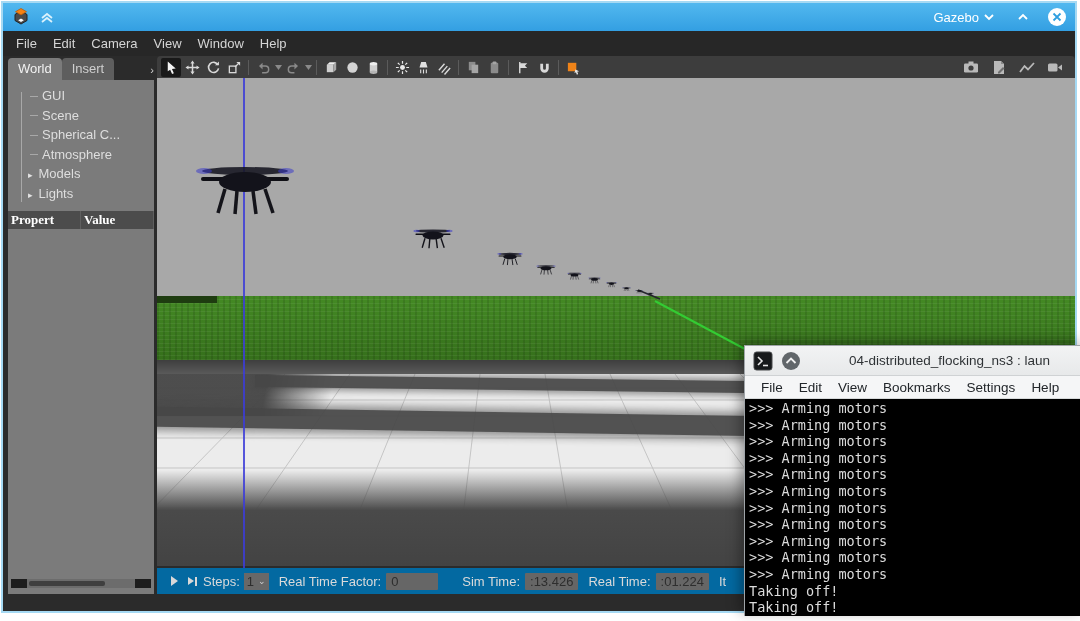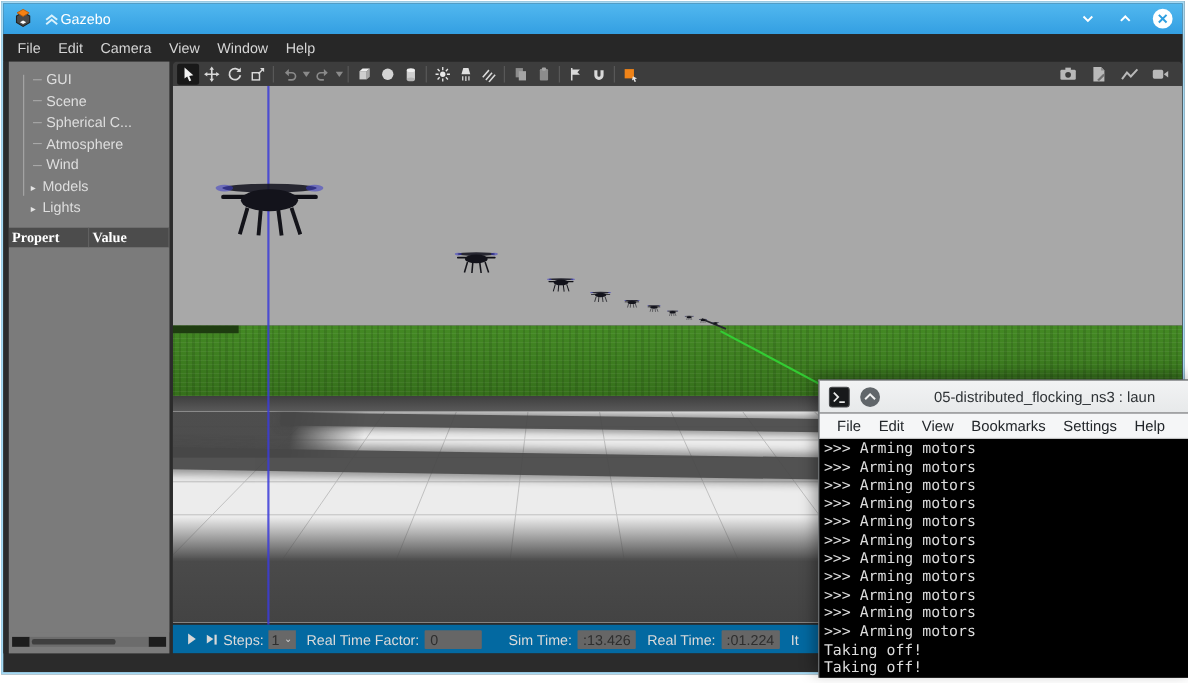--- a/index.html
+++ b/index.html
@@ -6,21 +6,21 @@
   html,body { width:1080px; height:621px; background:#ffffff; overflow:hidden;
               font-family:"Liberation Sans", sans-serif; position:relative; }
 
   
   .gz-window { position:absolute; left:1px; top:1px; width:1076px; height:612px;
                border:2px solid #a5d9f3; background:#2b2b2b; }
 
   .titlebar { height:28px; background:linear-gradient(#52b8ef,#339fe2);
               display:flex; align-items:center; padding:0 8px; }
   .tb-left { display:flex; align-items:center; gap:8px; }
-  .tb-title { flex:1; text-align:left; color:#ffffff; font-size:13px; }
+  .tb-title { flex:1; text-align:right; color:#ffffff; font-size:13px; }
   .tb-controls { display:flex; align-items:center; gap:14px; }
   .tb-btn { width:20px; height:20px; display:flex; align-items:center; justify-content:center; cursor:pointer; }
 
   .menubar { height:25px; background:#272727; display:flex; align-items:center;
              padding:0 6px; gap:2px; }
   .menu-item { color:#d5d5d5; font-size:13px; padding:3px 7px; cursor:pointer; }
 
   .main { display:flex; height:538px; padding-left:5px; background:#2b2b2b; }
 
   
@@ -167,28 +167,32 @@
       <span class="menu-item">Edit</span>
       <span class="menu-item">Camera</span>
       <span class="menu-item">View</span>
       <span class="menu-item">Window</span>
       <span class="menu-item">Help</span>
     </div>
 
   <div class="main">
 
     <div class="left-panel">
+      <div class="tabs">
+        <div class="tab active">World</div>
+        <div class="tab inactive">Insert</div>
+        <div class="tab-overflow">›</div>
+      </div>
       <div class="panel-body">
         <div class="tree" id="gz-tree">
           <div class="tree-vline"></div>
         <div class="tree-item leaf"><span>GUI</span></div>
             <div class="tree-item leaf"><span>Scene</span></div>
             <div class="tree-item leaf"><span>Spherical C...</span></div>
             <div class="tree-item leaf"><span>Atmosphere</span></div>
-            <div class="tree-item leaf"><span>Wind</span></div>
             <div class="tree-item branch"><span class="arrow">▸</span><span>Models</span></div>
             <div class="tree-item branch"><span class="arrow">▸</span><span>Lights</span></div>
           </div>
         <div class="prop-header">
           <div class="prop-cell">Propert</div>
           <div class="prop-cell">Value</div>
         </div>
         <div class="panel-fill"></div>
         <div class="hscroll">
           <div class="hs-btn"></div>
@@ -445,21 +449,21 @@
     <svg width="20" height="20" viewBox="0 0 20 20">
       <rect x="1" y="1" width="18" height="18" rx="2.5" fill="#17191b" stroke="#47494b"></rect>
       <path d="M5 6l4 4-4 4" fill="none" stroke="#e8e8e8" stroke-width="1.6"></path>
       <path d="M10 14.5h5" stroke="#e8e8e8" stroke-width="1.6"></path>
     </svg>
     <svg width="20" height="20" viewBox="0 0 20 20">
       <circle cx="10" cy="10" r="9" fill="#61666a"></circle>
       <path d="M5.5 12l4.5-4.5 4.5 4.5" fill="none" stroke="#f2f2f2" stroke-width="1.8"></path>
       <path d="M5.5 9l4.5-4.5 4.5 4.5" fill="none" stroke="#f2f2f2" stroke-width="1.8" opacity="0"></path>
     </svg>
-    <div class="term-title">05-distributed_flocking_ns3 : laun</div>
+    <div class="term-title">04-distributed_flocking_ns3 : laun</div>
   </div>
   <div class="term-menubar" id="term-menu">
       <span class="term-menu-item">File</span>
       <span class="term-menu-item">Edit</span>
       <span class="term-menu-item">View</span>
       <span class="term-menu-item">Bookmarks</span>
       <span class="term-menu-item">Settings</span>
       <span class="term-menu-item">Help</span>
     </div>
   <div class="term-content" id="term-content">

